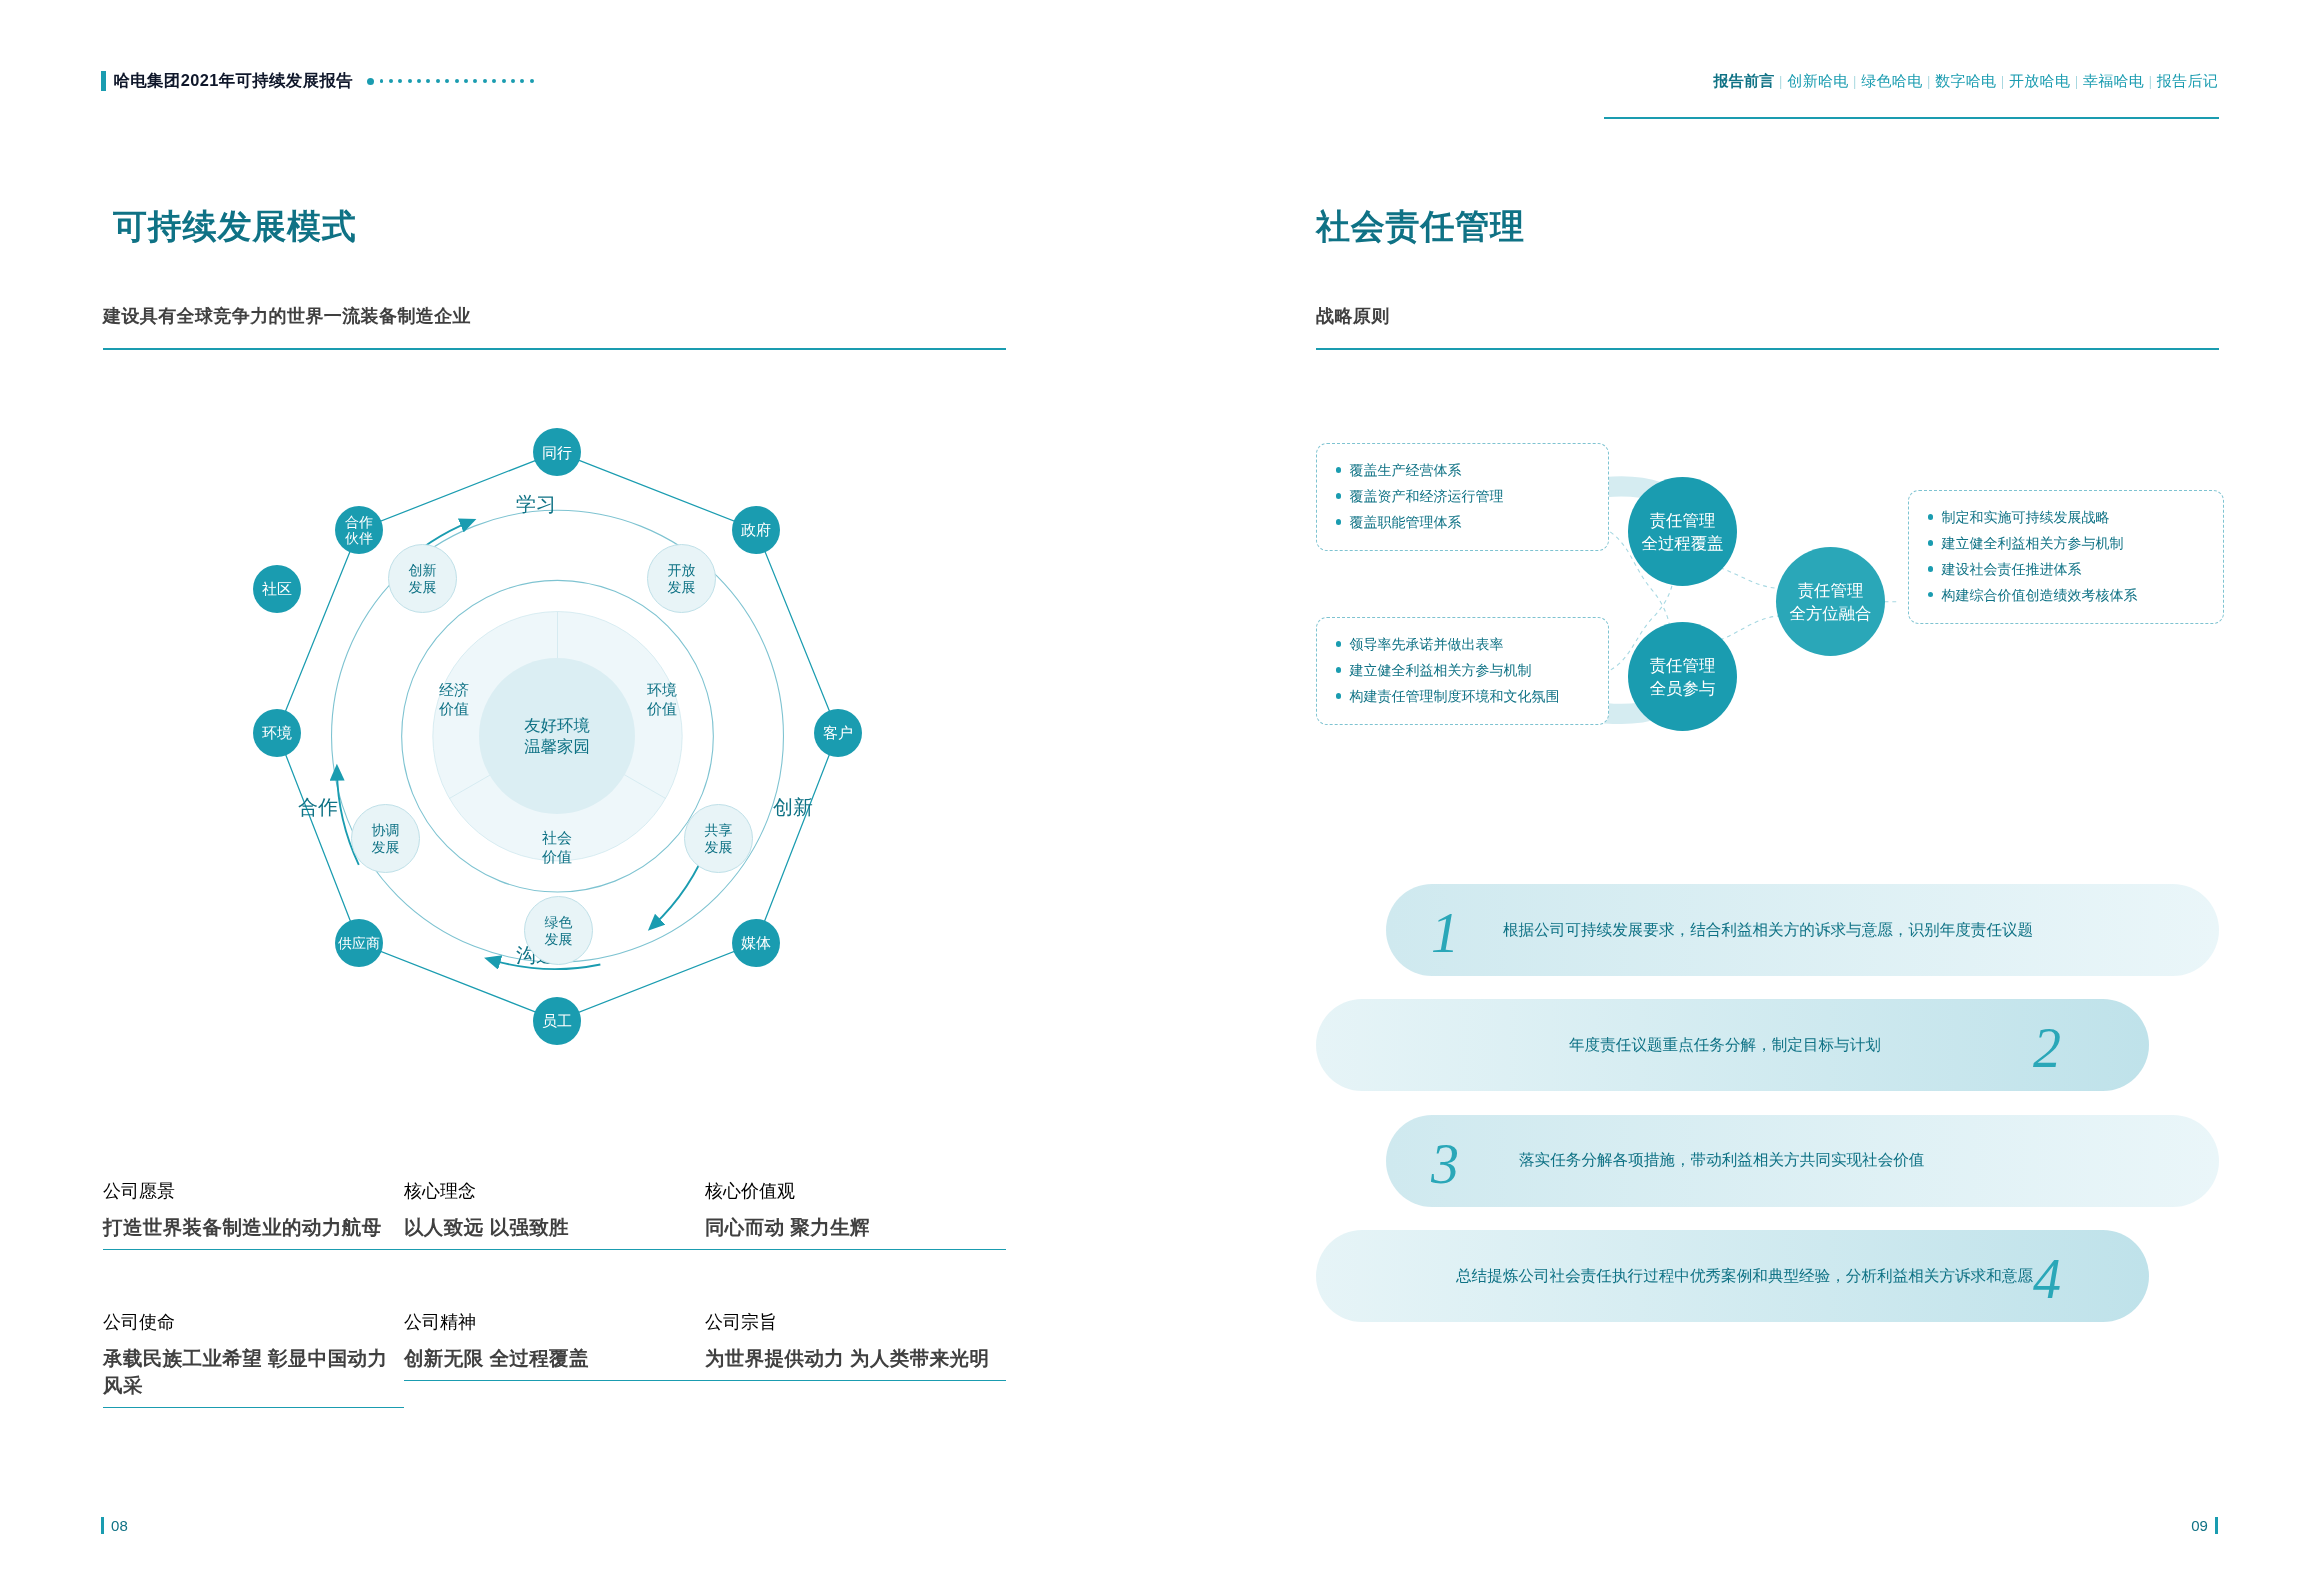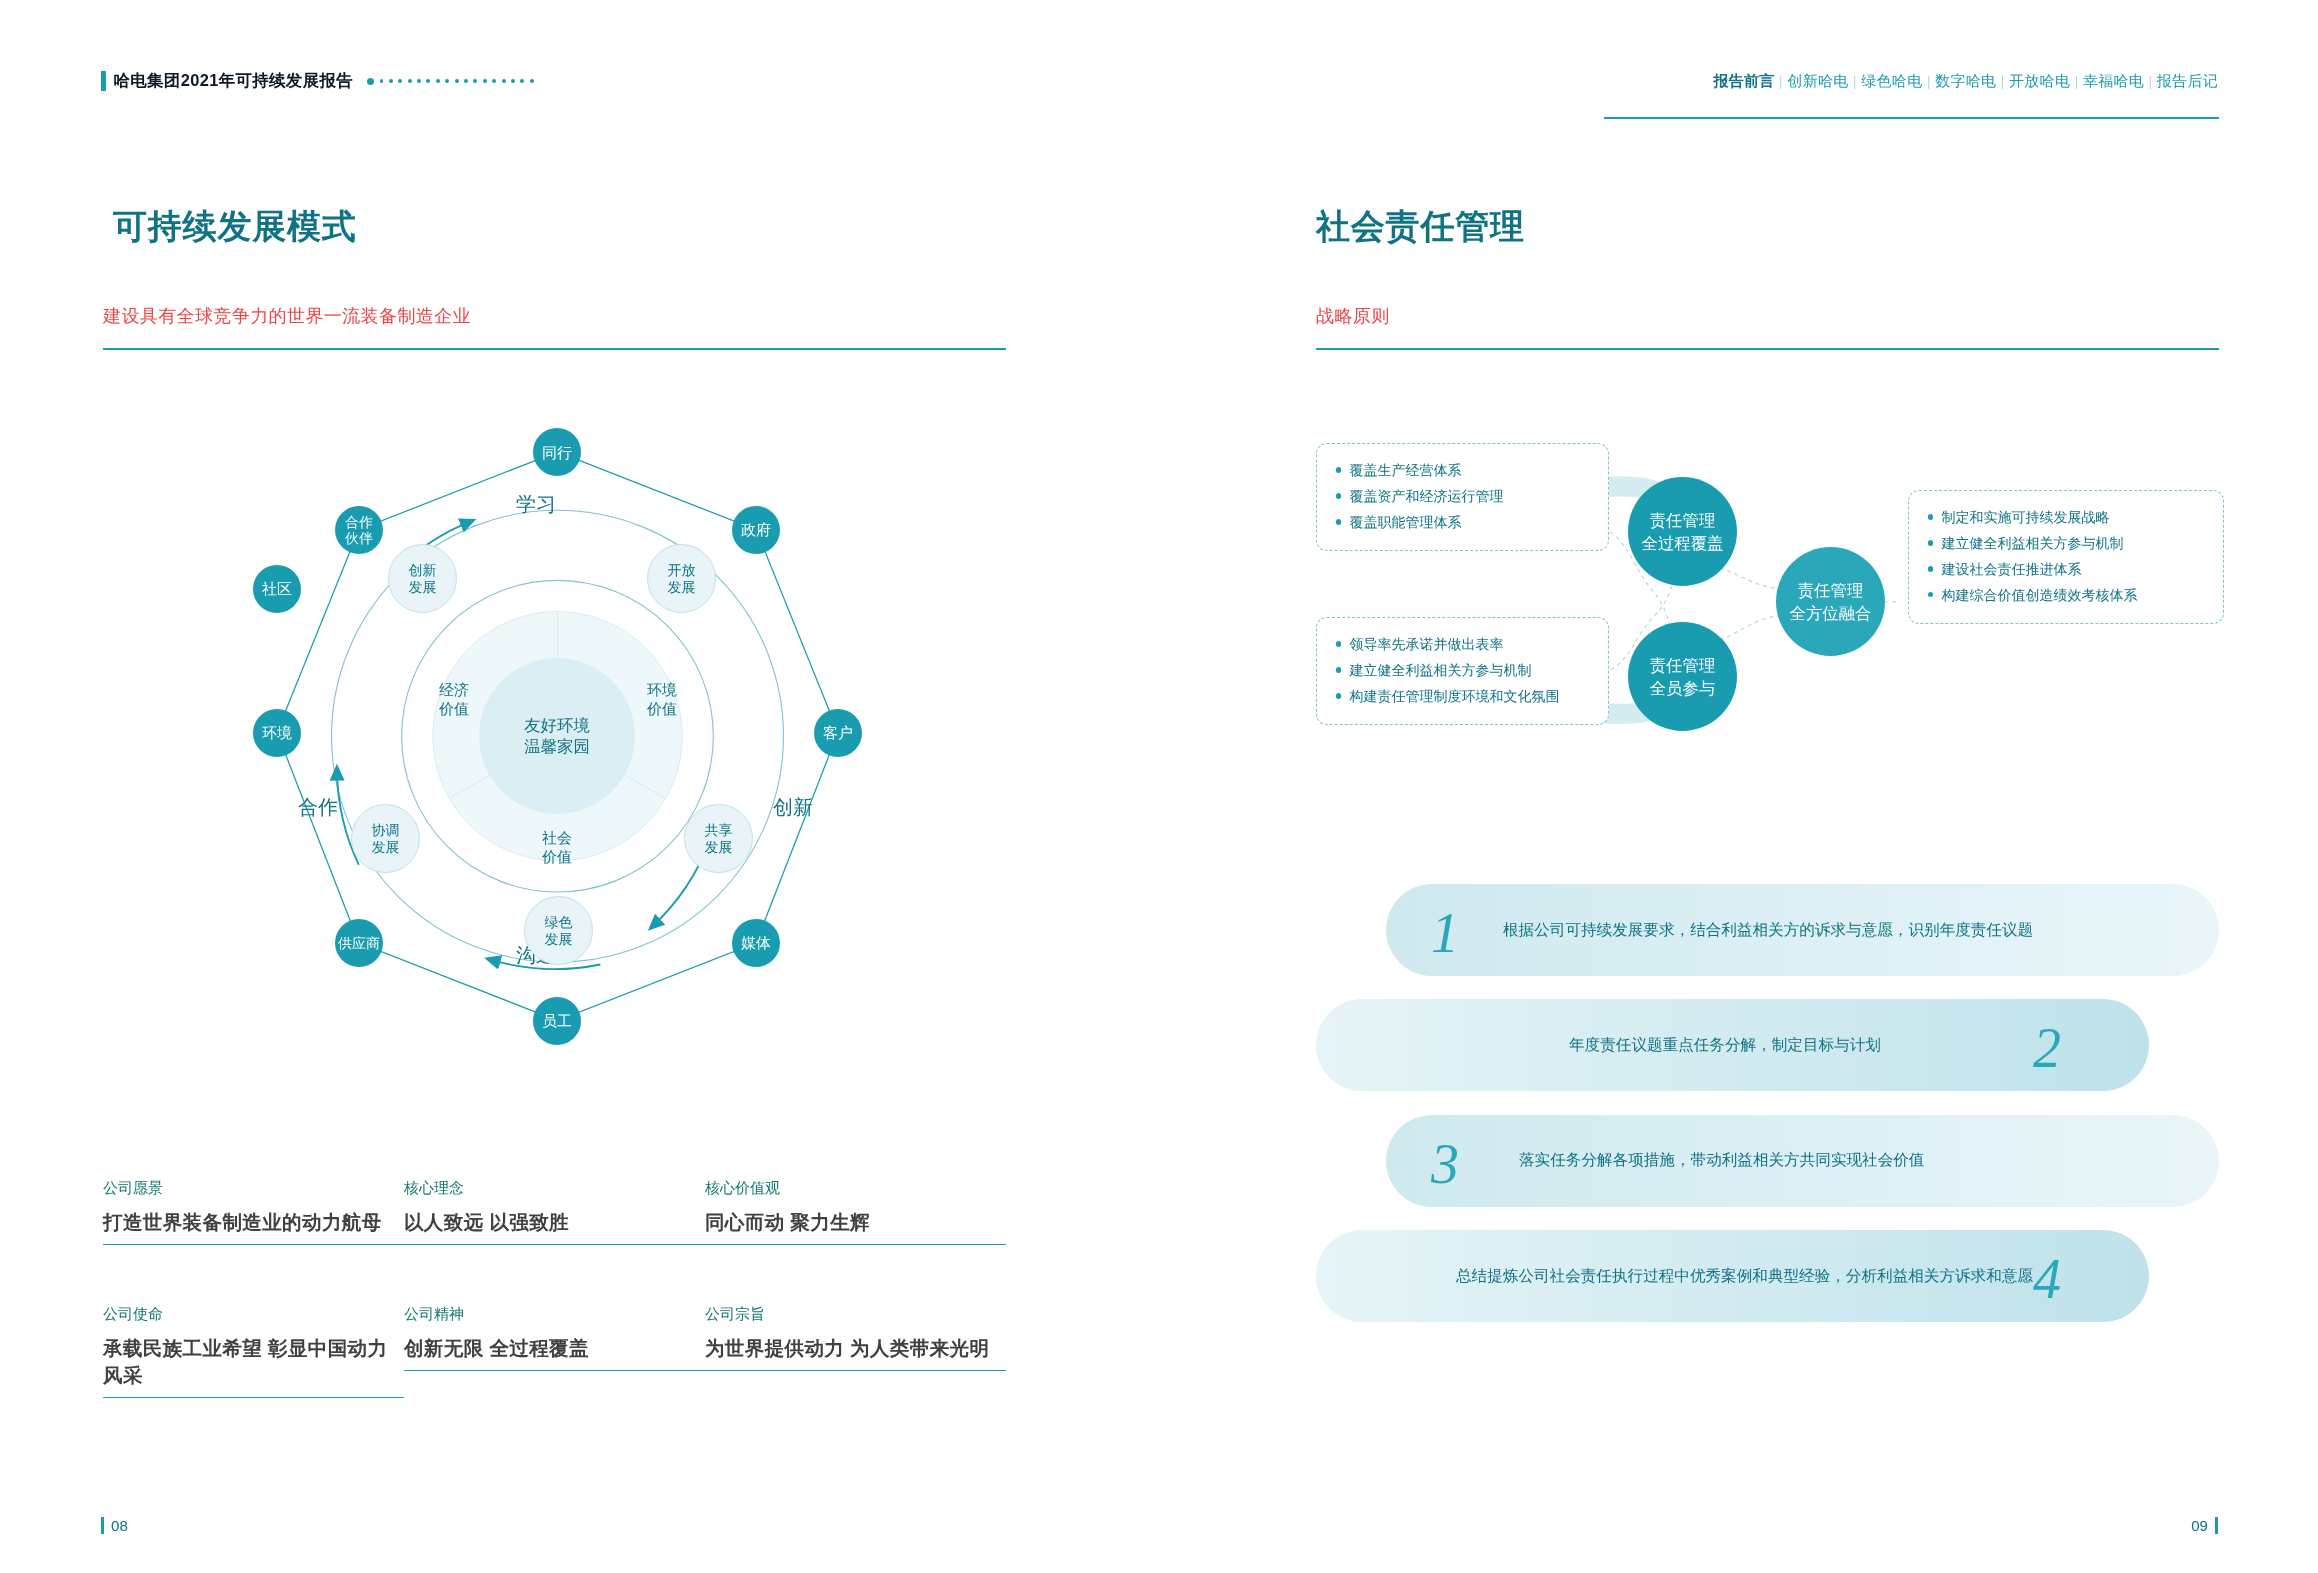--- a/index.html
+++ b/index.html
@@ -19,21 +19,21 @@
   .hdr-rule{position:absolute;left:1604px;top:117px;width:615px;height:1.6px;background:#1a9cb0;}
 
   
   .foot{position:absolute;bottom:39px;font-size:15px;color:#0f7285;display:flex;align-items:center;gap:7px;}
   .foot .bar{width:3.1px;height:17px;background:#1a9cb0;display:inline-block;}
   .foot-l{left:101px;}
   .foot-r{right:101px;}
 
   
   .sec-title{font-size:34px;font-weight:bold;color:#0f7285;letter-spacing:0.8px;}
-  .sub-title{font-size:18px;font-weight:normal;color:#ef4444;letter-spacing:0.4px;}
+  .sub-title{font-size:18px;font-weight:bold;color:#404040;letter-spacing:0.4px;}
   .rule{height:1.6px;background:#1a9cb0;}
 
   
   .L-title{position:absolute;left:113px;top:204px;}
   .L-sub{position:absolute;left:103px;top:304px;}
   .L-rule{position:absolute;left:103px;top:348px;width:903px;}
 
   
   .diagram{position:absolute;left:164px;top:405px;width:787px;height:717px;}
   .node{position:absolute;border-radius:50%;background:#1a9cb0;color:#fff;display:flex;align-items:center;justify-content:center;text-align:center;font-size:15px;line-height:1.15;}
@@ -42,21 +42,21 @@
   .node.mid{width:67px;height:67px;background:#e8f4f7;color:#0f7285;font-size:14px;border:0.8px solid #bfe0e8;}
   .ring-label{position:absolute;font-size:20px;color:#0f7285;}
   .core{position:absolute;border-radius:50%;background:#dbeef3;color:#0f7285;display:flex;align-items:center;justify-content:center;text-align:center;font-size:16.4px;line-height:1.3;}
   .val{position:absolute;font-size:15px;color:#0f7285;text-align:center;line-height:1.25;}
   svg.dsvg{position:absolute;left:0;top:0;}
 
   
   .vt{position:absolute;left:103px;top:1168px;width:903px;}
   .vt-row{display:flex;}
   .vt-cell{width:33.33%;padding:11px 0 12.5px 0;}
-  .vt-k{font-size:15px;color:#0f766e;margin-bottom:11px;}
+  .vt-k{font-size:18px;color:#000000;margin-bottom:11px;}
   .vt-v{font-size:19.5px;color:#404040;font-weight:bold;letter-spacing:0.4px;}
   .vt-rule{height:1.6px;background:#1a9cb0;margin-top:7.8px;}
 
   
   .R-title{position:absolute;left:1316px;top:204px;}
   .R-sub{position:absolute;left:1316px;top:304px;}
   .R-rule{position:absolute;left:1316px;top:348px;width:903px;}
 
   .dbox{position:absolute;border:0.8px dashed #7ec3d1;border-radius:11px;padding:14px 17px;background:#fff;}
   .dbox ul{margin:0;padding:0;list-style:none;}

